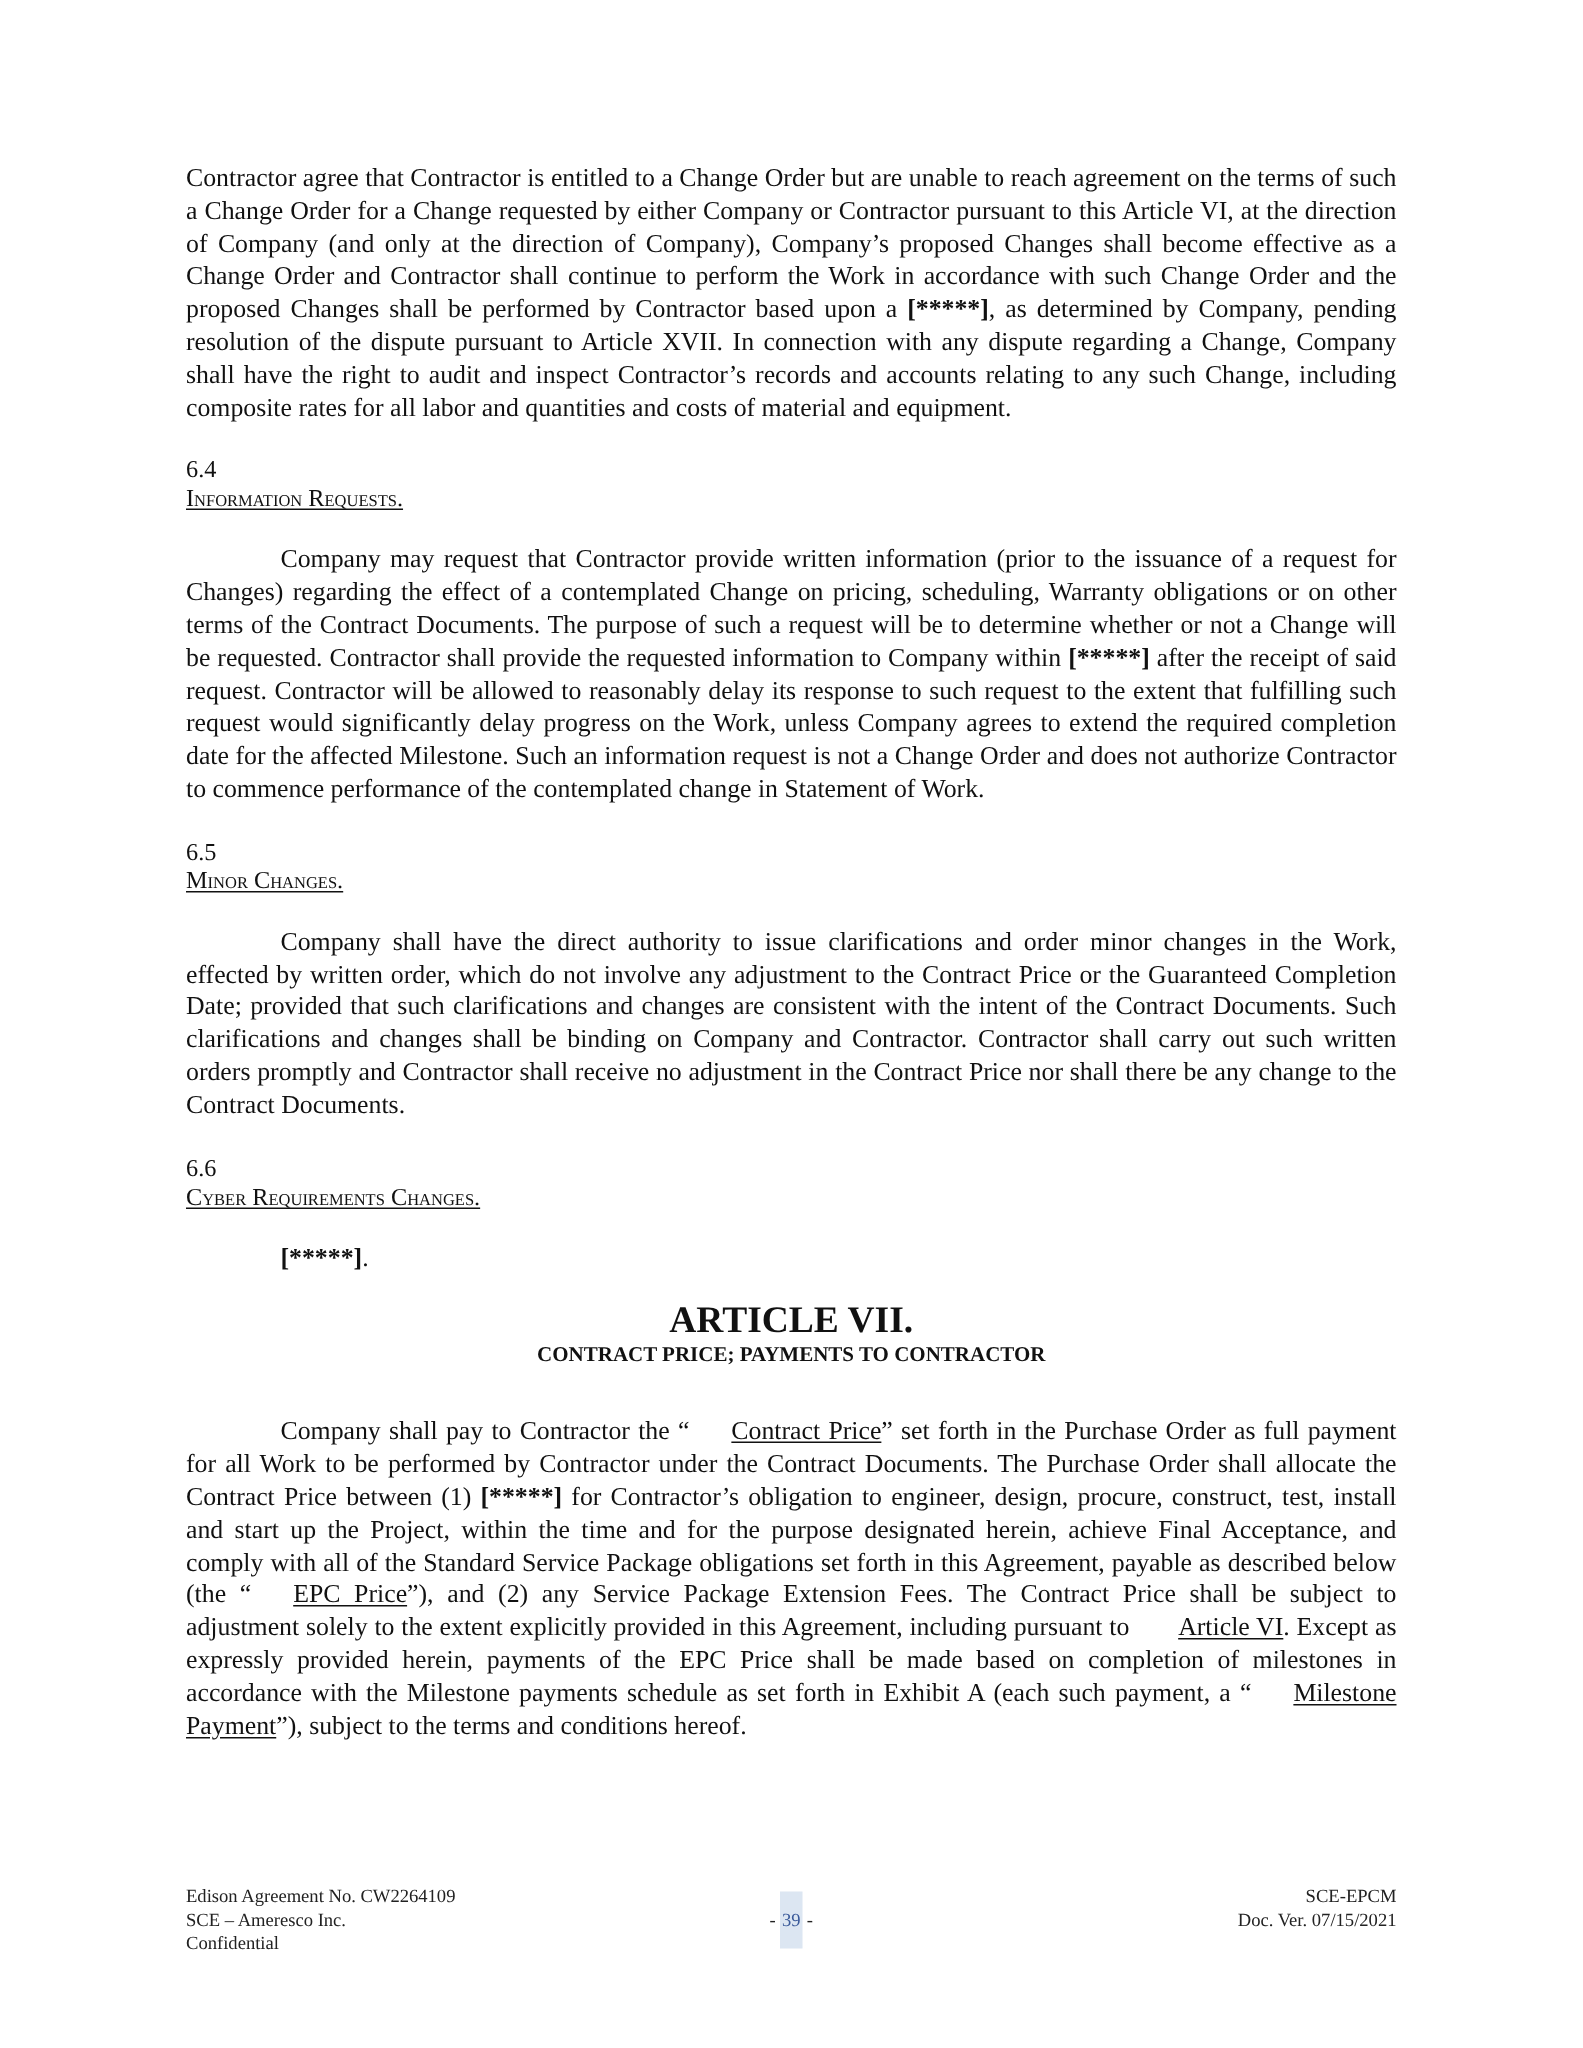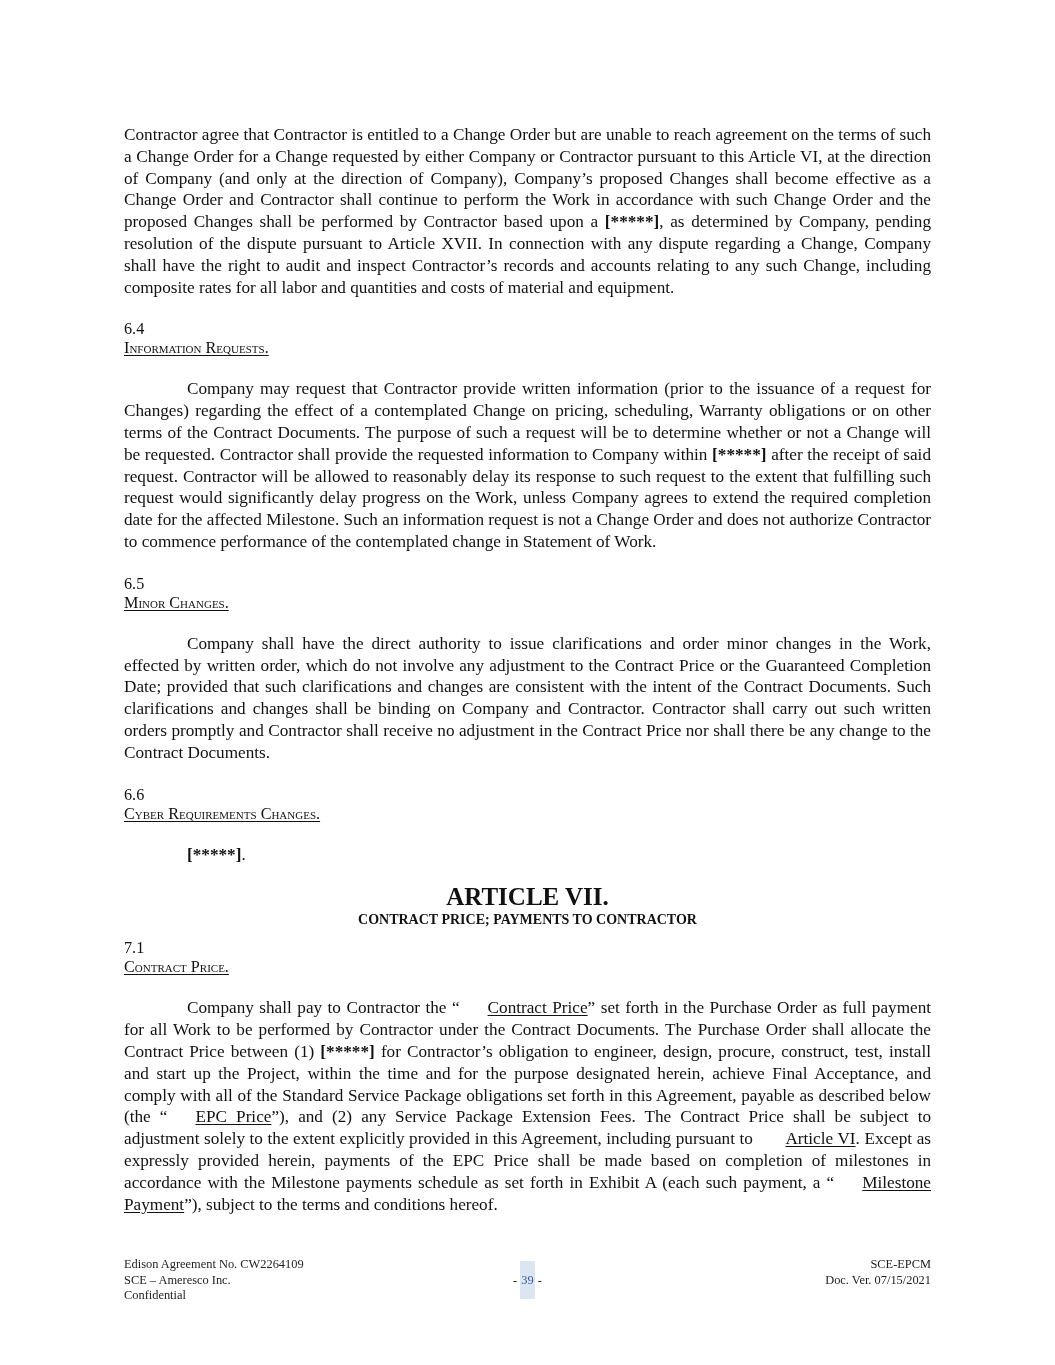--- a/index.html
+++ b/index.html
@@ -1,20 +1,20 @@
 <!DOCTYPE html>
 <html><head>
   <meta charset="utf-8">
   <style>
     html, body { margin: 0; padding: 0; background: #ffffff; }
     body {
       width: 1055px; height: 1365px; position: relative; overflow: hidden;
       font-family: "Liberation Serif", serif; color: #111111;
     }
-    .page { position: absolute; left: 124px; top: 124px; width: 807px; }
+    .page { position: absolute; left: 124px; top: 108px; width: 807px; }
     p.body {
       margin: 0; font-size: 17.2px; line-height: 21.8px; text-align: justify;
       text-align-last: left;
     }
     p.indent { text-indent: 63px; }
     .heading { font-size: 16.2px; margin: 0; display: flex; flex-direction: column; }
     .heading .num { width: 63px; display: inline-block; }
     .heading .title { text-decoration: underline; font-variant: small-caps; text-underline-offset: 2px; }
     .u { text-decoration: underline; text-underline-offset: 2px; margin-left: 28px; }
     b { font-weight: bold; }
@@ -63,24 +63,20 @@
   </div>
   <div class="gap-s"></div>
   <p class="redacted-para"><b>[*****]</b><span>.</span></p>
 
   <div style="height:20px"></div>
   <p class="article">
     <span class="a1">ARTICLE VII.</span>
     <span class="a2">CONTRACT PRICE; PAYMENTS TO CONTRACTOR</span>
   </p>
   <div style="height:8px"></div>
-  <div class="heading">
-    <span class="num">7.1</span>
-    <span class="title">Contract Price.</span>
-  </div>
   <div class="gap-s"></div>
   <p class="body indent"><span>Company shall pay to Contractor the “</span><span class="u">Contract Price</span><span>” set forth in the Purchase Order as full payment for all Work to be performed by Contractor under the Contract Documents.  The Purchase Order shall allocate the Contract Price between (1) </span><b>[*****]</b><span> for Contractor’s obligation to engineer, design, procure, construct, test, install and start up the Project, within the time and for the purpose designated herein, achieve Final Acceptance, and comply with all of the Standard Service Package obligations set forth in this Agreement, payable as described below (the “</span><span class="u">EPC Price</span><span>”), and (2) any Service Package Extension Fees.  The Contract Price shall be subject to adjustment solely to the extent explicitly provided in this Agreement, including pursuant to </span><span class="u">Article VI</span><span>.  Except as expressly provided herein, payments of the EPC Price shall be made based on completion of milestones in accordance with the Milestone payments schedule as set forth in Exhibit A (each such payment, a “</span><span class="u">Milestone Payment</span><span>”), subject to the terms and conditions hereof.</span></p>
 
 </div>
 
 <div class="footer">
   <div class="left">
     <div>Edison Agreement No. CW2264109</div>
     <div>SCE – Ameresco Inc.</div>
     <div>Confidential</div>

